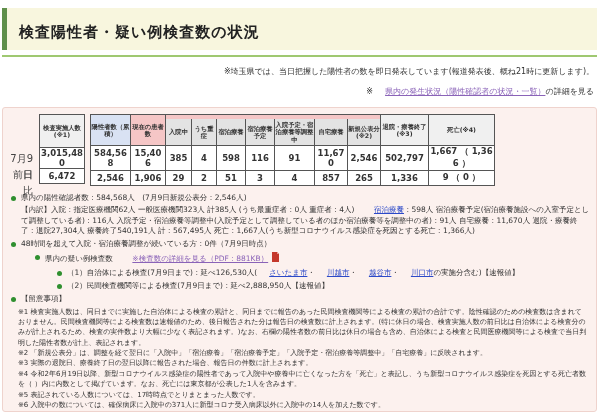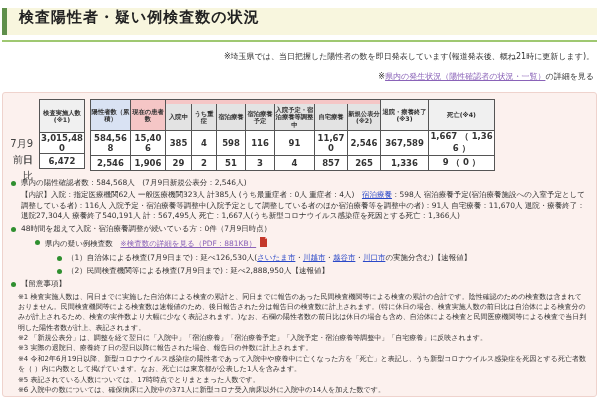--- a/index.html
+++ b/index.html
@@ -13,26 +13,26 @@
     --header-gray:#e3e3e3;
     --header-lite:#f0f0f0;
     --bullet-green:#2f8f2f;
     --link-purple:#8a63b8;
     --link-blue:#2b49c8;
   }
   *{box-sizing:border-box;margin:0;padding:0;}
   html,body{width:600px;height:419px;overflow:hidden;background:#fff;
     font-family:"DejaVu Sans","Liberation Sans",sans-serif;color:#333;}
   .title-bar{margin:8px 3px 0 2px;background:var(--title-bg);
-    border-left:5px solid var(--accent-green);padding:0 6px 8px 12px;}
+    border-left:5px solid var(--accent-green);padding:15px 6px 8px 12px;}
   .title-bar h1{font-size:15px;font-weight:bold;color:#222;letter-spacing:1px;}
   .green-rule{height:2px;background:var(--rule-green);margin:5px 3px 0 2px;}
   .intro{margin:10px 6px 0 6px;font-size:8px;line-height:1.3;text-align:right;}
   .intro + .intro{margin-top:10px;}
-  a{cursor:pointer;}
+  a{cursor:pointer;padding-left:12px;}
   a.purple{color:var(--link-purple);}
   a.blue{color:var(--link-blue);}
   .panel{margin:9px 3px 0 2px;height:305px;background:var(--panel-pink);
     border:1px solid var(--panel-border);border-radius:3px;padding:6px 6px 6px 6px;overflow:hidden;}
   
   .table-area{display:flex;align-items:flex-start;}
   .row-labels{width:26px;margin-right:4px;flex:none;}
   .row-labels .spacer{height:37px;}
   .row-labels .rl{height:16px;line-height:16px;font-size:10px;color:#444;text-align:right;padding-right:2px;}
   table.tbl{border-collapse:collapse;flex:none;table-layout:fixed;padding-left:38px;}
@@ -129,21 +129,21 @@
       <tr>
         <td class="val">584,568</td>
         <td class="val">15,406</td>
         <td class="val">385</td>
         <td class="val">4</td>
         <td class="val">598</td>
         <td class="val">116</td>
         <td class="val">91</td>
         <td class="val">11,670</td>
         <td class="val">2,546</td>
-        <td class="val">367,589</td>
+        <td class="val">502,797</td>
         <td class="val">1,667 （ 1,366 ）</td>
       </tr>
       <tr>
         <td class="val">2,546</td>
         <td class="val">1,906</td>
         <td class="val">29</td>
         <td class="val">2</td>
         <td class="val">51</td>
         <td class="val">3</td>
         <td class="val">4</td>

